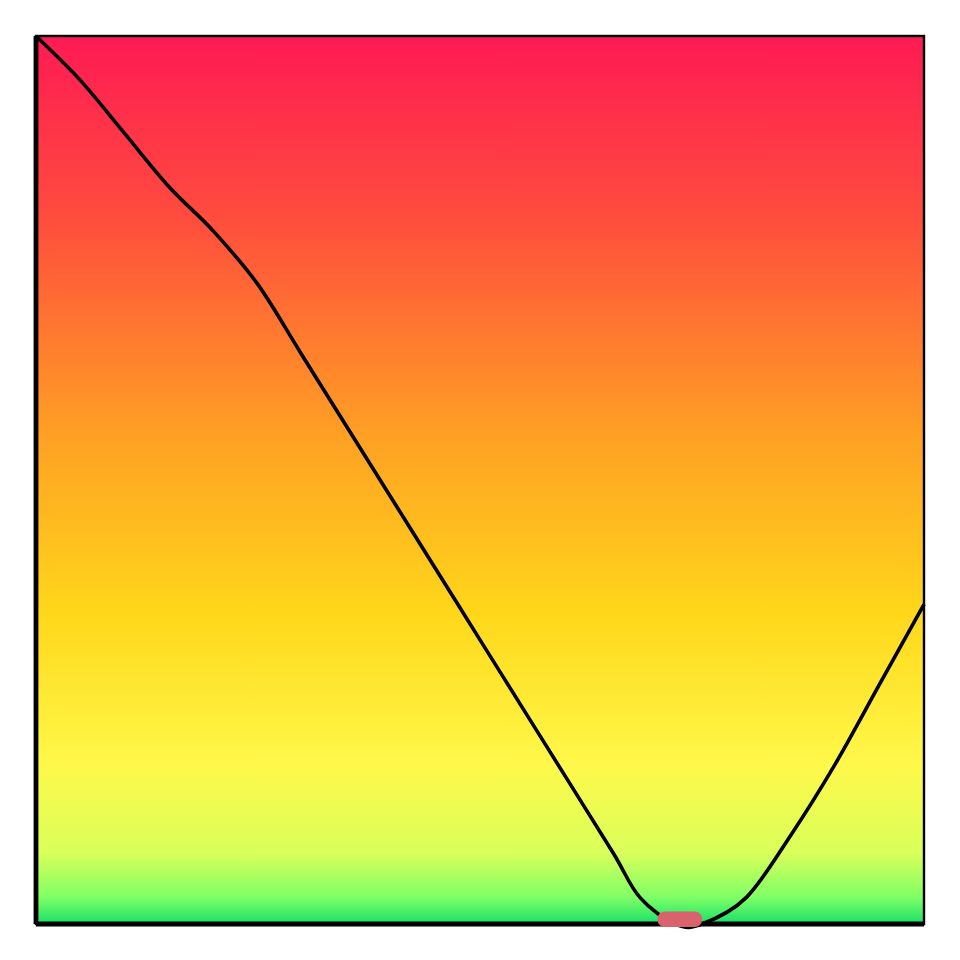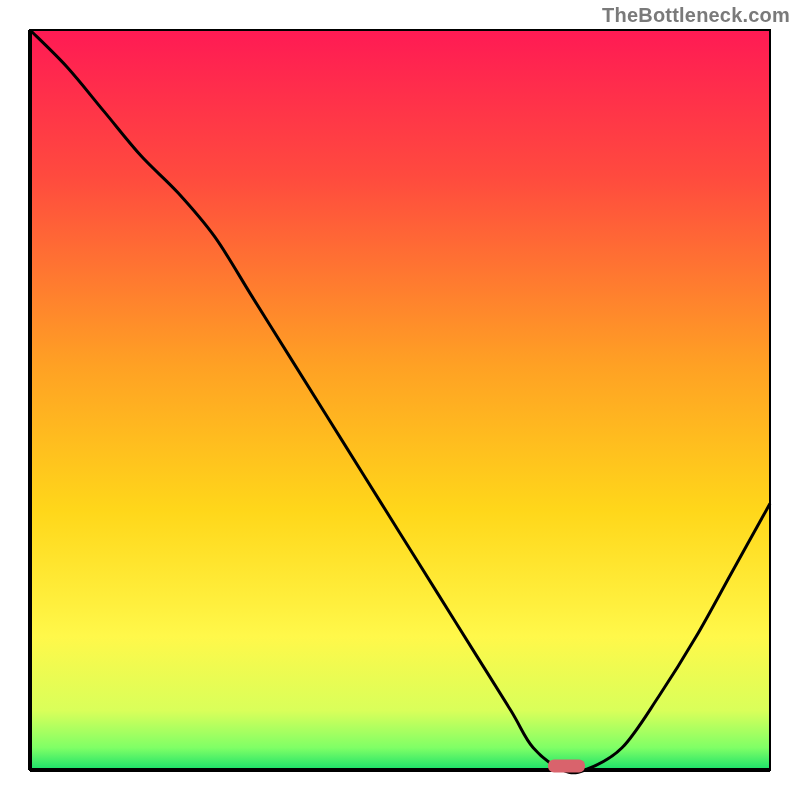--- a/index.html
+++ b/index.html
@@ -25,21 +25,20 @@
     font-size: 20px;
     font-weight: 600;
     color: #7a7a7a;
     letter-spacing: 0.2px;
   }
 </style>
 </head>
 <body>
 
 <div class="chart-container">
-  <div class="watermark">TheBottleneck.com</div>
   <svg id="chart-svg" width="800" height="800" viewBox="0 0 800 800">
     <defs>
       <linearGradient id="heat-gradient" x1="0" y1="0" x2="0" y2="1">
           <stop offset="0%" stop-color="#ff1a54"></stop>
           <stop offset="20%" stop-color="#ff4b3e"></stop>
           <stop offset="45%" stop-color="#ffa024"></stop>
           <stop offset="65%" stop-color="#ffd71a"></stop>
           <stop offset="82%" stop-color="#fff84a"></stop>
           <stop offset="92%" stop-color="#d9ff5a"></stop>
           <stop offset="97%" stop-color="#7fff66"></stop>

